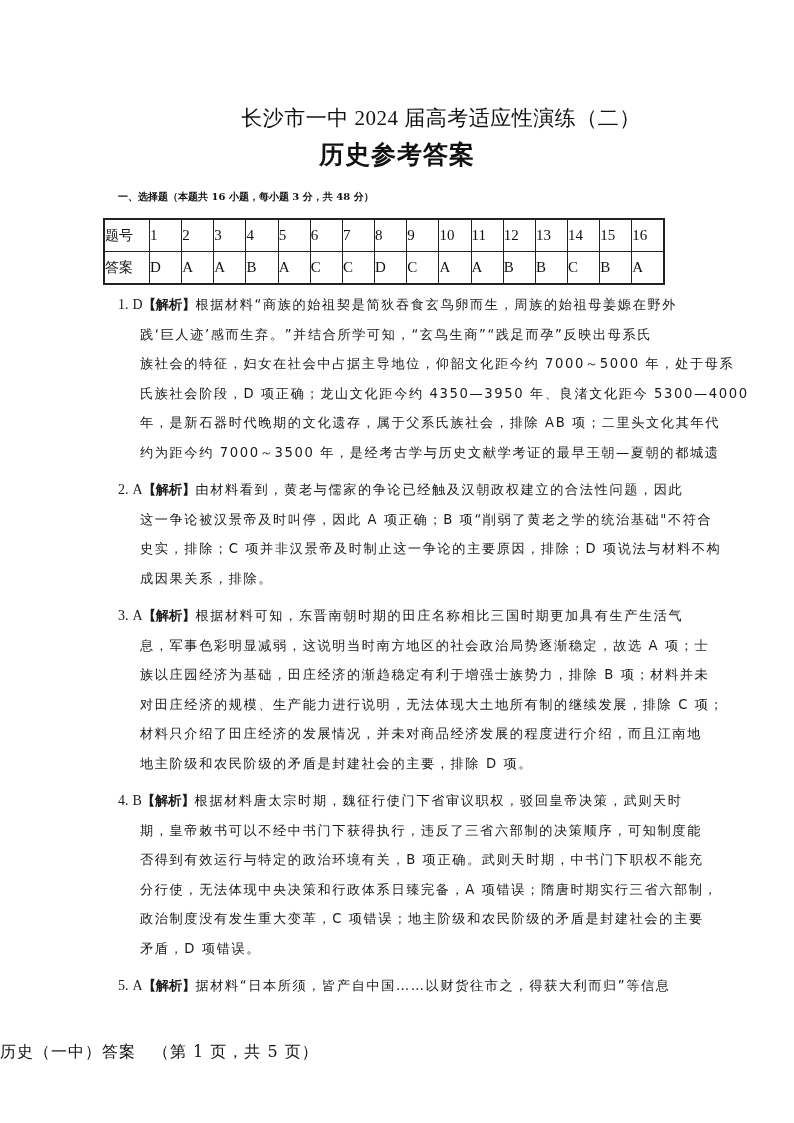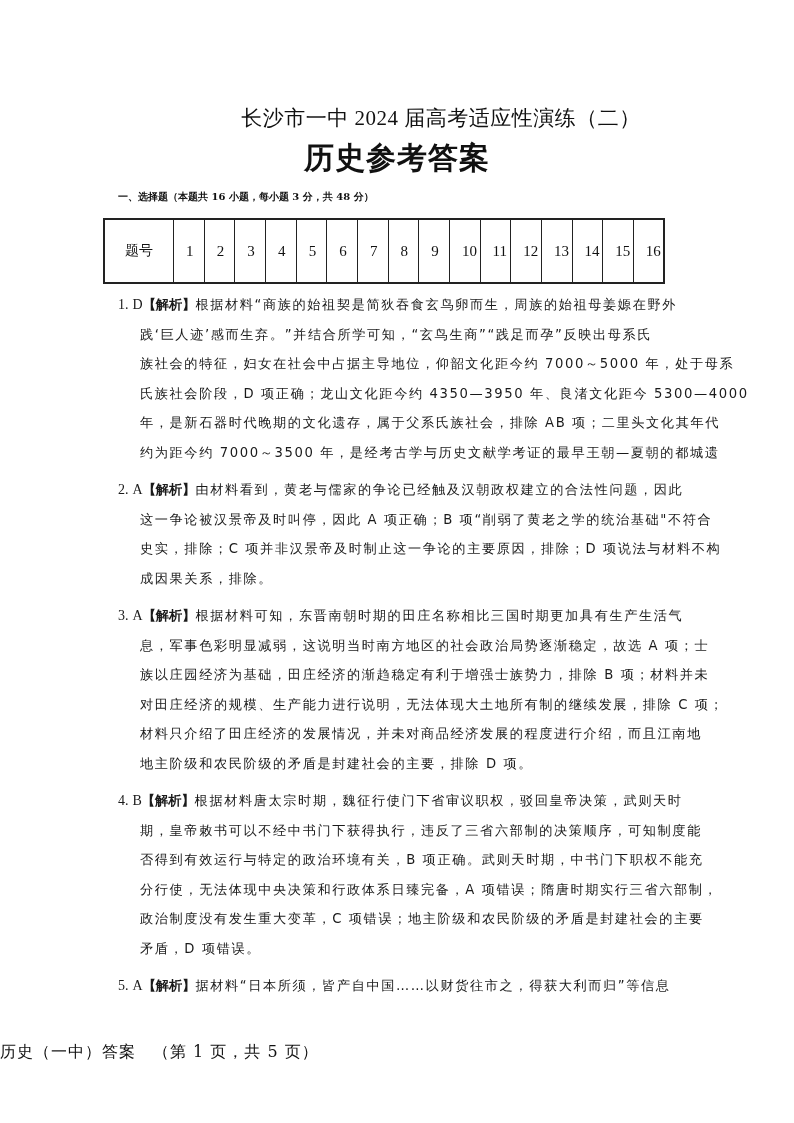--- a/index.html
+++ b/index.html
@@ -9,38 +9,38 @@
       color: #111111;
     }
     .page-header {
       position: absolute; left: 0; top: 104px; width: 794px;
       text-align: center; font-size: 21px; letter-spacing: 0.5px;
       font-family: "Liberation Serif", "DejaVu Serif", serif;
       margin-left: 44px;
     }
     .page-title {
       position: absolute; left: 0; top: 138px; width: 794px;
-      text-align: center; font-size: 30px; font-weight: bold; letter-spacing: 1px;
+      text-align: center; font-size: 25px; font-weight: bold; letter-spacing: 1px;
       font-family: "DejaVu Sans", "Liberation Sans", sans-serif;
     }
     .section-heading {
       position: absolute; left: 118px; top: 190px;
       font-size: 10px; font-weight: bold;
       font-family: "DejaVu Serif", serif;
     }
     table.answer-table {
       position: absolute; left: 103px; top: 218px;
       width: 562px; height: 66px;
       border-collapse: collapse; table-layout: fixed;
       border: 2px solid #222;
     }
     table.answer-table td {
-      border: 1px solid #222; text-align: center; vertical-align: middle;
+      border: 1px solid #222; vertical-align: middle;
       font-family: "Liberation Serif", "DejaVu Serif", serif;
-      font-size: 15px; height: 31px; padding: 12px;
+      font-size: 15px; height: 31px; padding: 0;
     }
     table.answer-table td.head { width: 44px; font-size: 14px; }
     .items { position: absolute; left: 118px; top: 290px; width: 560px; }
     .item { position: relative; margin-bottom: 8px; }
     .line {
       font-size: 13.2px; line-height: 29.5px; height: 29.5px; white-space: nowrap;
       font-family: "DejaVu Sans", "Liberation Sans", sans-serif; letter-spacing: 1.6px;
       color: #1a1a1a;
     }
     .line.indent { padding-left: 22px; }
@@ -74,20 +74,39 @@
         <td>8</td>
         <td>9</td>
         <td>10</td>
         <td>11</td>
         <td>12</td>
         <td>13</td>
         <td>14</td>
         <td>15</td>
         <td>16</td>
       </tr>
+  <tr id="row-ans">
+    <td class="head">答案</td>
+  <td>D</td>
+        <td>A</td>
+        <td>A</td>
+        <td>B</td>
+        <td>A</td>
+        <td>C</td>
+        <td>C</td>
+        <td>D</td>
+        <td>C</td>
+        <td>A</td>
+        <td>A</td>
+        <td>B</td>
+        <td>B</td>
+        <td>C</td>
+        <td>B</td>
+        <td>A</td>
+      </tr>
 </tbody>
   </table>
 
 <div class="items" id="items">
     <div class="item">
       <div class="line"><span class="num">1.</span><span class="ans">D</span><span class="tag">【解析】</span><span>根据材料“商族的始祖契是简狄吞食玄鸟卵而生，周族的始祖母姜嫄在野外</span></div>
       <div class="line indent"><span>践‘巨人迹’感而生弃。”并结合所学可知，“玄鸟生商”“践足而孕”反映出母系氏</span></div>
       <div class="line indent"><span>族社会的特征，妇女在社会中占据主导地位，仰韶文化距今约 7000～5000 年，处于母系</span></div>
       <div class="line indent"><span>氏族社会阶段，D 项正确；龙山文化距今约 4350—3950 年、良渚文化距今 5300—4000</span></div>
       <div class="line indent"><span>年，是新石器时代晚期的文化遗存，属于父系氏族社会，排除 AB 项；二里头文化其年代</span></div>

